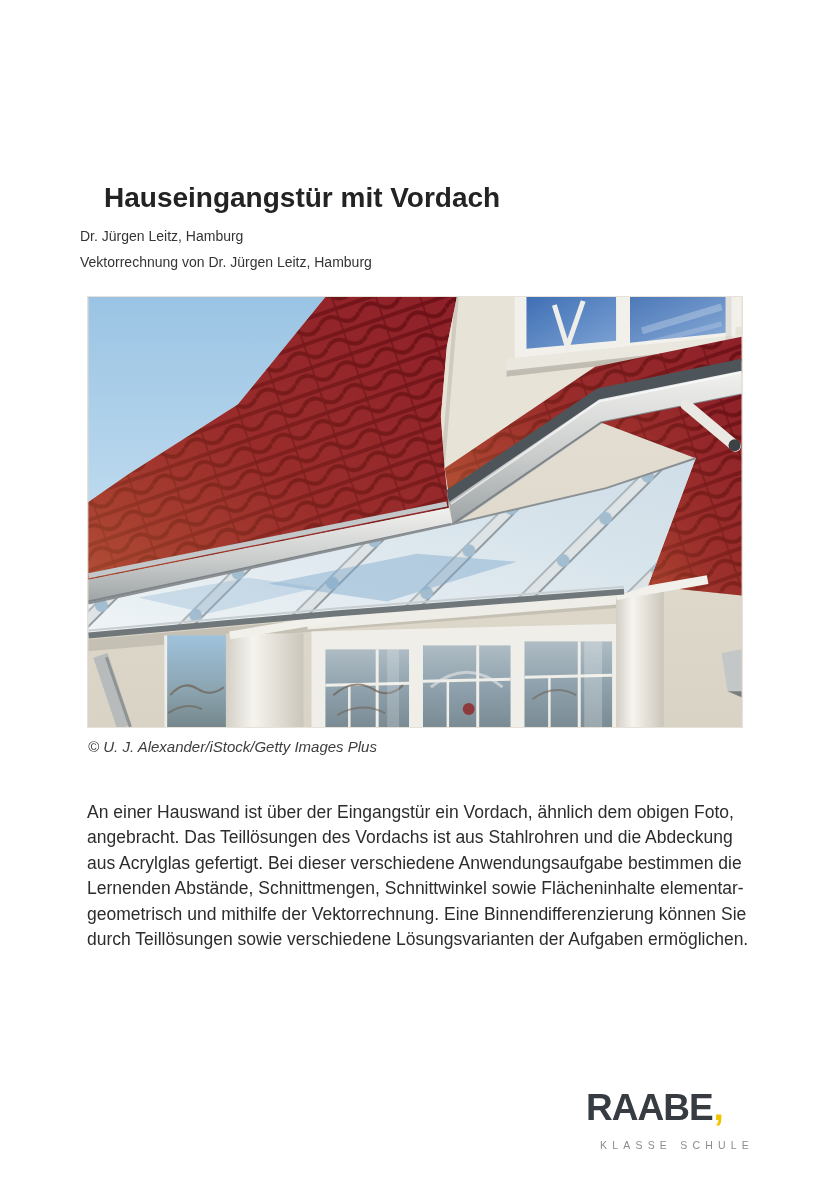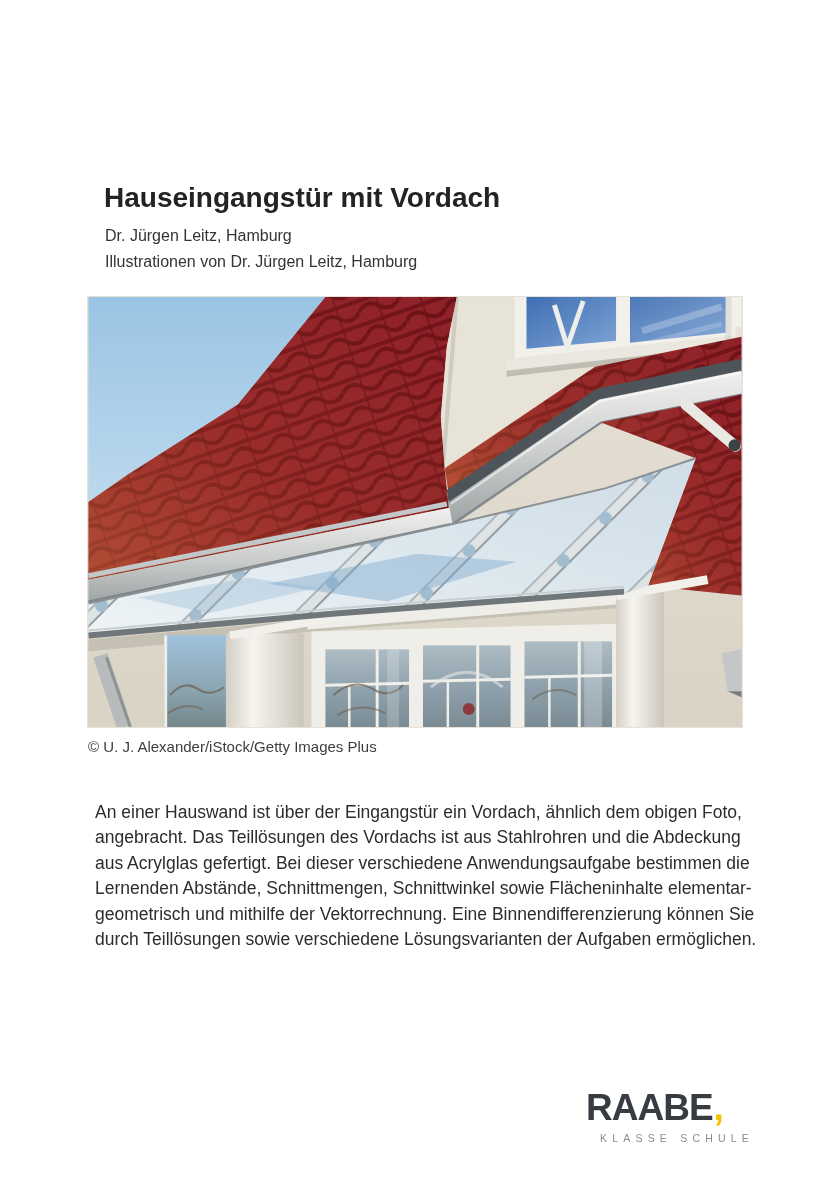--- a/index.html
+++ b/index.html
@@ -6,58 +6,58 @@
   body{
     width:840px;height:1200px;background:#ffffff;position:relative;
     font-family:"Liberation Sans", sans-serif;color:#2c2c2c;overflow:hidden;
   }
   .page{position:absolute;inset:0;}
   .title{
     position:absolute;left:88px;top:166px;margin:16px;
     font-size:28px;font-weight:700;color:#232323;line-height:1.15;
   }
   .authors{
-    position:absolute;left:105px;top:223px;
-    font-size:16px;line-height:26px;color:#343434;
+    position:absolute;left:80px;top:223px;
+    font-size:14px;line-height:26px;color:#343434;
   }
   .photo-figure{
     position:absolute;left:87px;top:296px;width:656px;height:432px;margin:0;
     border:1px solid #e6e2d9;box-sizing:border-box;background:#dcd6c9;
   }
   .photo-figure svg{display:block;width:654px;height:430px;}
   .caption{
     position:absolute;left:88px;top:738px;
-    font-size:15px;color:#3d3d3d;
+    font-size:15px;font-style:italic;color:#3d3d3d;
   }
   .intro{
-    position:absolute;left:95px;top:800px;width:700px;
+    position:absolute;left:87px;top:800px;width:700px;
     font-size:17.5px;line-height:25.4px;color:#2c2c2c;
   }
   .logo{position:absolute;left:586px;top:1089px;}
   .logo .brand-row{
     font-weight:700;font-size:37px;line-height:1;letter-spacing:-1px;
     color:#363c41;white-space:nowrap;
   }
   .logo .comma{color:#f3c200;margin-left:1px;}
   .logo .tagline{
-    margin-top:6px;padding-left:14px;
+    margin-top:13px;padding-left:14px;
     font-size:10.5px;letter-spacing:5.2px;color:#8c8c8c;font-weight:400;
     white-space:nowrap;
   }
 </style>
 </head>
 <body>
 
 <div class="page">
 
   <h1 class="title">Hauseingangstür mit Vordach</h1>
 
   <div class="authors">
     <div>Dr. Jürgen Leitz, Hamburg</div>
-    <div>Illustrationen von Dr. Jürgen Leitz, Hamburg</div>
+    <div>Vektorrechnung von Dr. Jürgen Leitz, Hamburg</div>
   </div>
 
   <figure class="photo-figure">
     <svg viewBox="0 0 656 432" xmlns="http://www.w3.org/2000/svg">
       <defs>
         <linearGradient id="skyG" x1="0" y1="0" x2="0" y2="1">
           <stop offset="0" stop-color="#9ac4e4"></stop>
             <stop offset="1" stop-color="#bcd9ee"></stop>
         </linearGradient>
         <linearGradient id="wallG" x1="0" y1="0" x2="0" y2="1">

